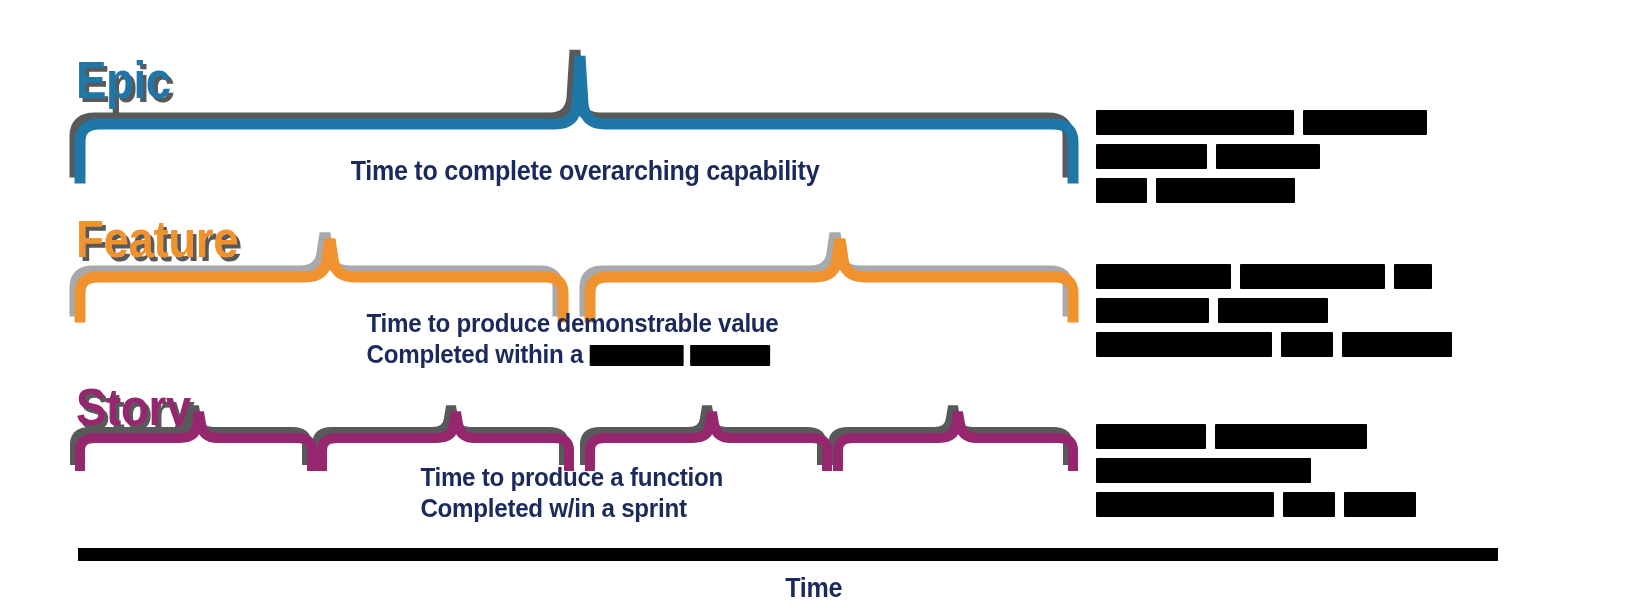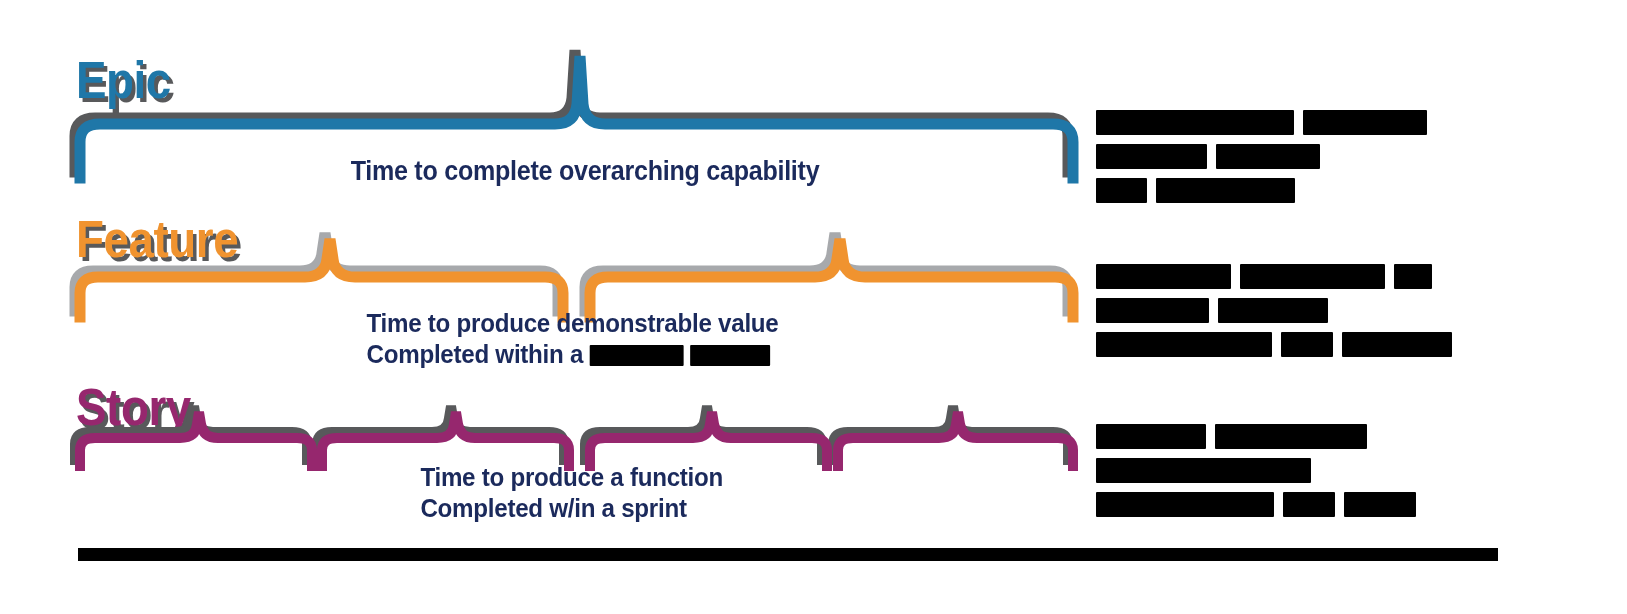--- a/index.html
+++ b/index.html
@@ -268,14 +268,17 @@
       <span class="ann-bar" style="width:215px"></span>
     </div>
     <div class="annotation-line">
       <span class="ann-bar" style="width:178px"></span>
       <span class="ann-bar" style="width:52px"></span>
       <span class="ann-bar" style="width:72px"></span>
     </div>
   </div>
 
   <div id="time-axis-bar"></div>
+  <div id="time-axis-label">
+    <span>Time</span>
+  </div>
 
 </div>
 
 </body></html>

